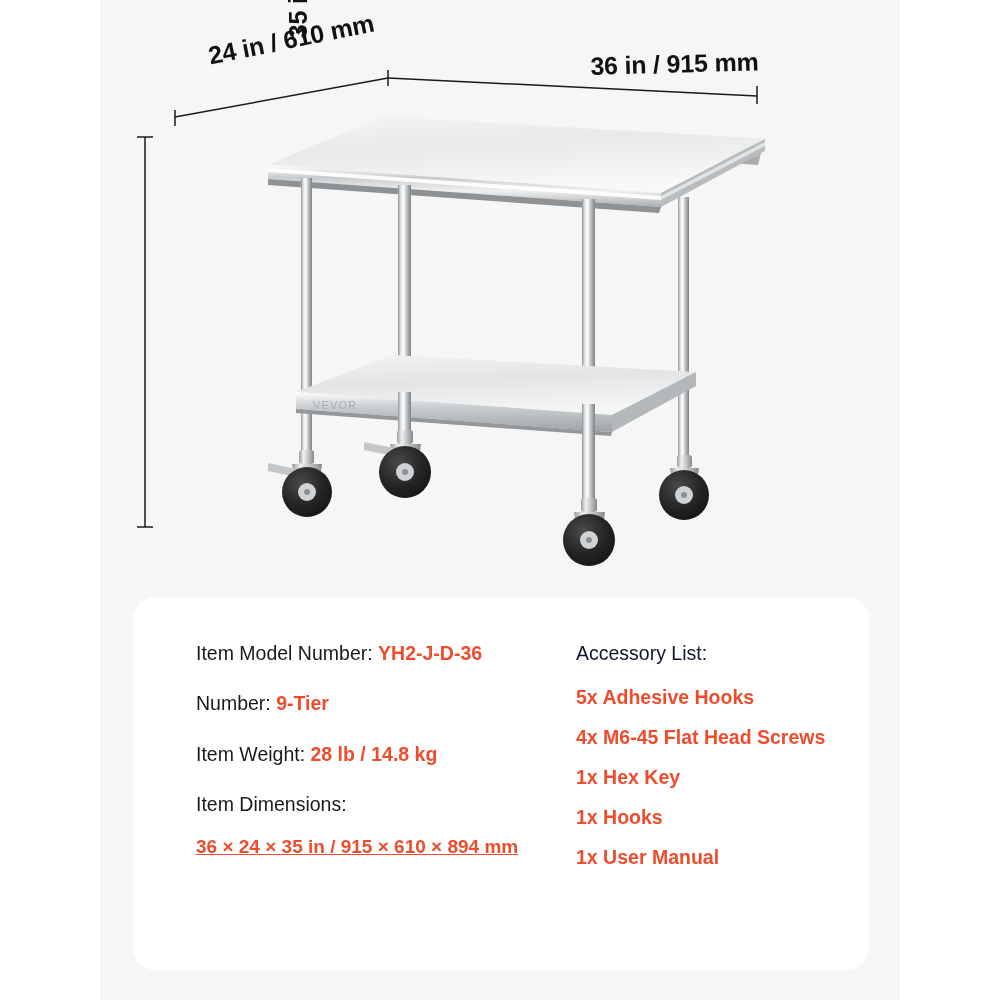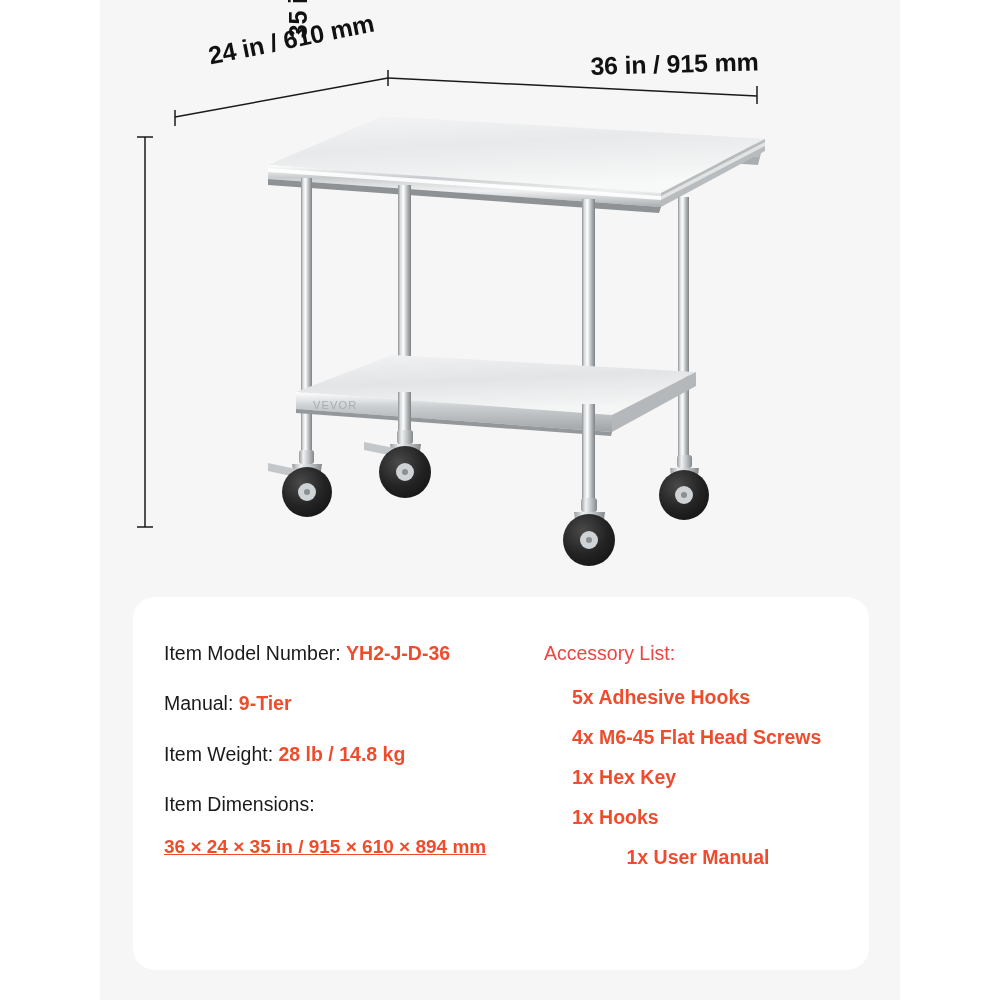--- a/index.html
+++ b/index.html
@@ -78,21 +78,21 @@
     position: absolute;
     left: 133px;
     top: 597px;
     width: 736px;
     height: 373px;
     background: #ffffff;
     border-radius: 22px;
   }
   .spec-cols {
     position: absolute;
-    left: 31px;
+    left: 63px;
     top: 45px;
     width: 660px;
     display: flex;
     gap: 0px;
   }
   .col-left  { width: 380px; }
   .col-right { width: 280px; }
 
   .spec-row {
     font-size: 19.5px;
@@ -110,33 +110,32 @@
   .dims-value {
     font-size: 19px;
     font-weight: bold;
     color: #ee4d2d;
     margin-top: -8px;
     white-space: nowrap;
     text-decoration: underline;
   }
   .acc-title {
     font-size: 19.5px;
-    color: #ef4444;
+    color: #0f172a;
     margin-bottom: 21px;
     white-space: nowrap;
   }
   .acc-item {
     font-size: 19.5px;
     font-weight: bold;
     color: #ee4d2d;
     margin-bottom: 17px;
     white-space: nowrap;
-    margin-left: 28px;
-  }
-  .acc-item:last-child { margin-bottom: 0; text-align: center; }
+  }
+  .acc-item:last-child { margin-bottom: 0; }
 </style>
 </head>
 <body>
 
 <div class="page">
 
   <div class="panel"></div>
 
   <div class="product-area">
     <svg class="product-svg" viewBox="0 0 800 590" xmlns="http://www.w3.org/2000/svg">
@@ -287,21 +286,21 @@
   </div>
 
   <div class="spec-card">
     <div class="spec-cols">
 
       <div class="col-left">
         <div class="spec-row">
           <span class="spec-label">Item Model Number: </span><span class="spec-value">YH2-J-D-36</span>
         </div>
         <div class="spec-row">
-          <span class="spec-label">Manual: </span><span class="spec-value">9-Tier</span>
+          <span class="spec-label">Number: </span><span class="spec-value">9-Tier</span>
         </div>
         <div class="spec-row">
           <span class="spec-label">Item Weight: </span><span class="spec-value">28 lb / 14.8 kg</span>
         </div>
         <div class="spec-row">
           <span class="spec-label">Item Dimensions:</span>
         </div>
         <div class="dims-value">36 × 24 × 35 in / 915 × 610 × 894 mm</div>
       </div>
 

